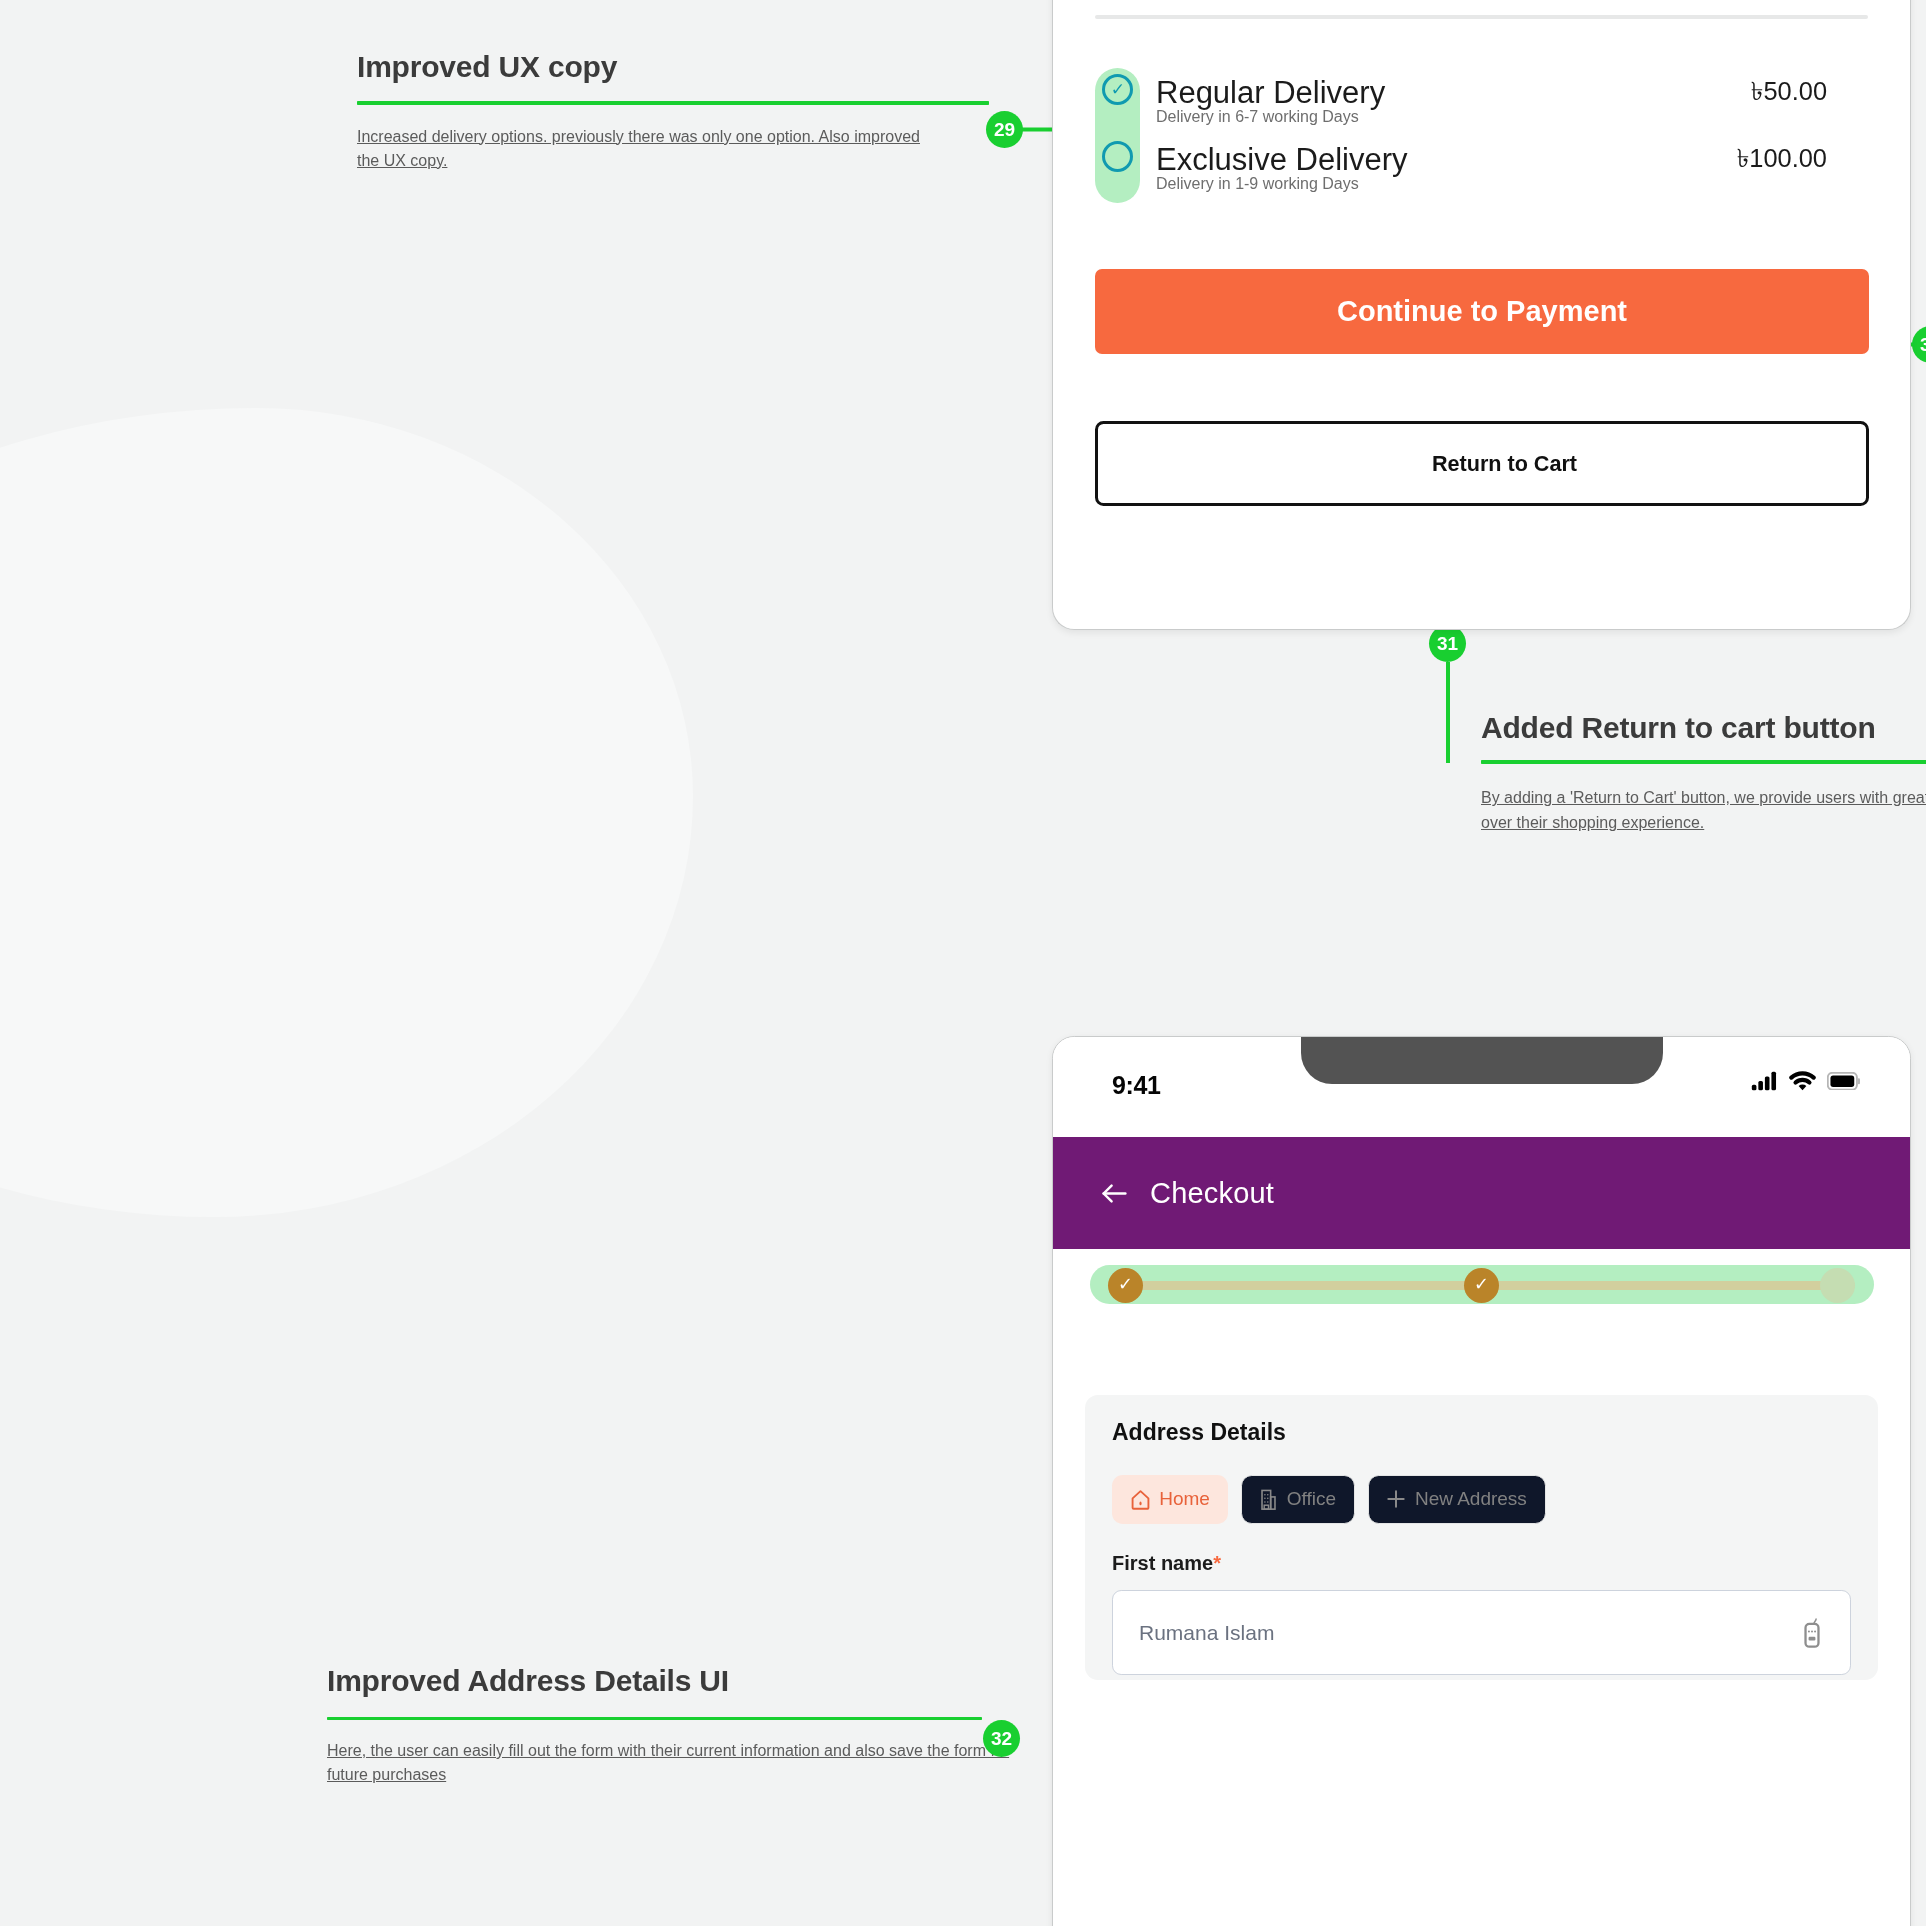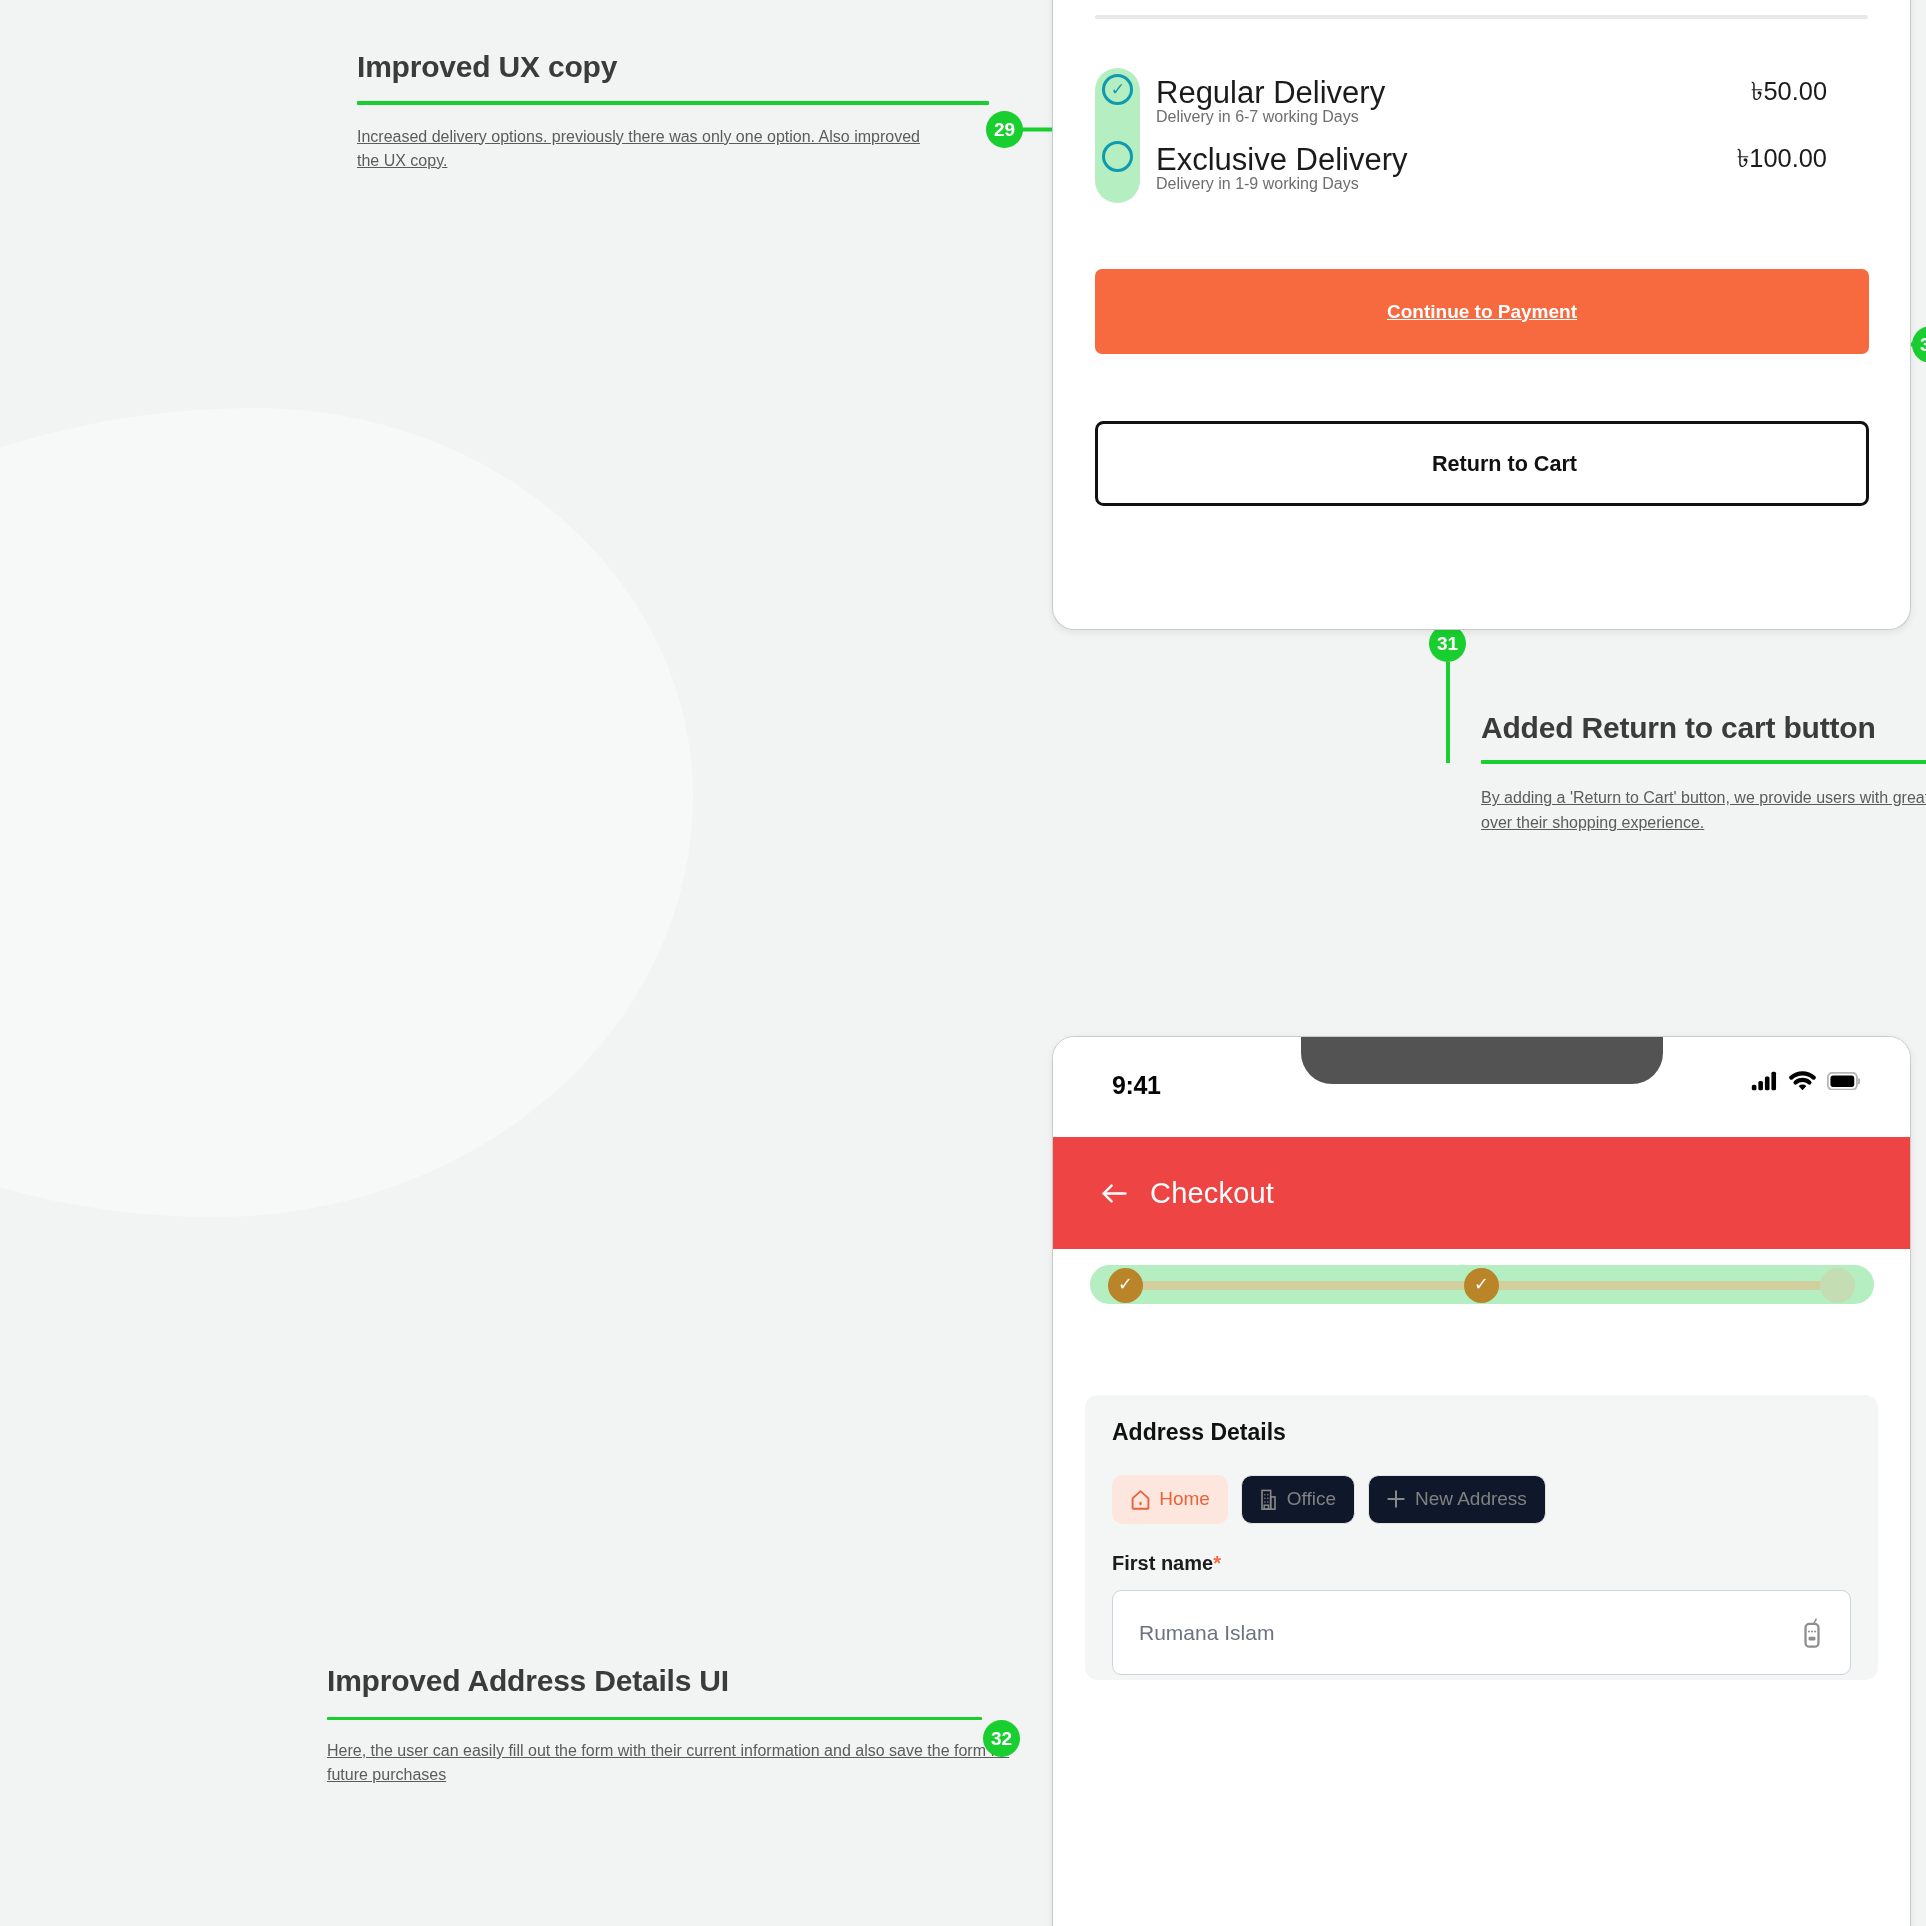--- a/index.html
+++ b/index.html
@@ -72,23 +72,23 @@
     font-size: 16px; font-weight: 400; color: #6e6e6e; white-space: nowrap;
   }
   .ship-price {
     position: absolute; right: 0; top: 3.9px;
     font-size: 25.4px; font-weight: 500; color: #1b1b1b; white-space: nowrap;
   }
 
   .btn-primary {
     position: absolute; left: 42px; top: 315px; width: 774px; height: 85px;
     background: #f7693f; border-radius: 7px; border: none;
-    color: #ffffff; font-size: 19px; font-weight: 700;
+    color: #ffffff; font-size: 29px; font-weight: 700;
     font-family: "Liberation Sans", sans-serif;
-    display: flex; align-items: center; justify-content: center; cursor: pointer; text-decoration: underline;
+    display: flex; align-items: center; justify-content: center; cursor: pointer;
   }
   .btn-secondary {
     position: absolute; left: 42px; top: 467px; width: 774px; height: 85px;
     background: #ffffff; border-radius: 8.5px; border: 3.1px solid #111111;
     color: #111111; font-size: 21.6px; font-weight: 700;
     font-family: "Liberation Sans", sans-serif;
     display: flex; align-items: center; justify-content: center; cursor: pointer; padding-left: 45px;
   }
 
   
@@ -100,21 +100,21 @@
     width: 362px; height: 62px; background: #535353;
     border-bottom-left-radius: 31px; border-bottom-right-radius: 31px;
   }
   .sb-time {
     position: absolute; left: 59px; top: 34px;
     font-size: 25px; font-weight: 700; color: #050505; letter-spacing: -0.4px;
   }
   .sb-icons { position: absolute; right: 50px; top: 34px; display: flex; align-items: center; gap: 10.8px; }
 
   .appbar {
-    position: relative; height: 112px; background: #ef4444;
+    position: relative; height: 112px; background: #701a75;
     display: flex; align-items: center; padding-left: 47px; gap: 21px;
   }
   .back-arrow { width: 29px; height: 29px; flex: 0 0 auto; }
   .appbar-title { font-size: 29px; font-weight: 500; color: #ffffff; letter-spacing: 0.2px; }
 
   .stepper-wrap { position: relative; height: 131px; background: #ffffff; padding: 0 37px; }
   .step-highlight {
     position: absolute; left: 37px; top: 16px; width: 784px; height: 39px;
     background: #b4eec1; border-radius: 19.6px;
   }

